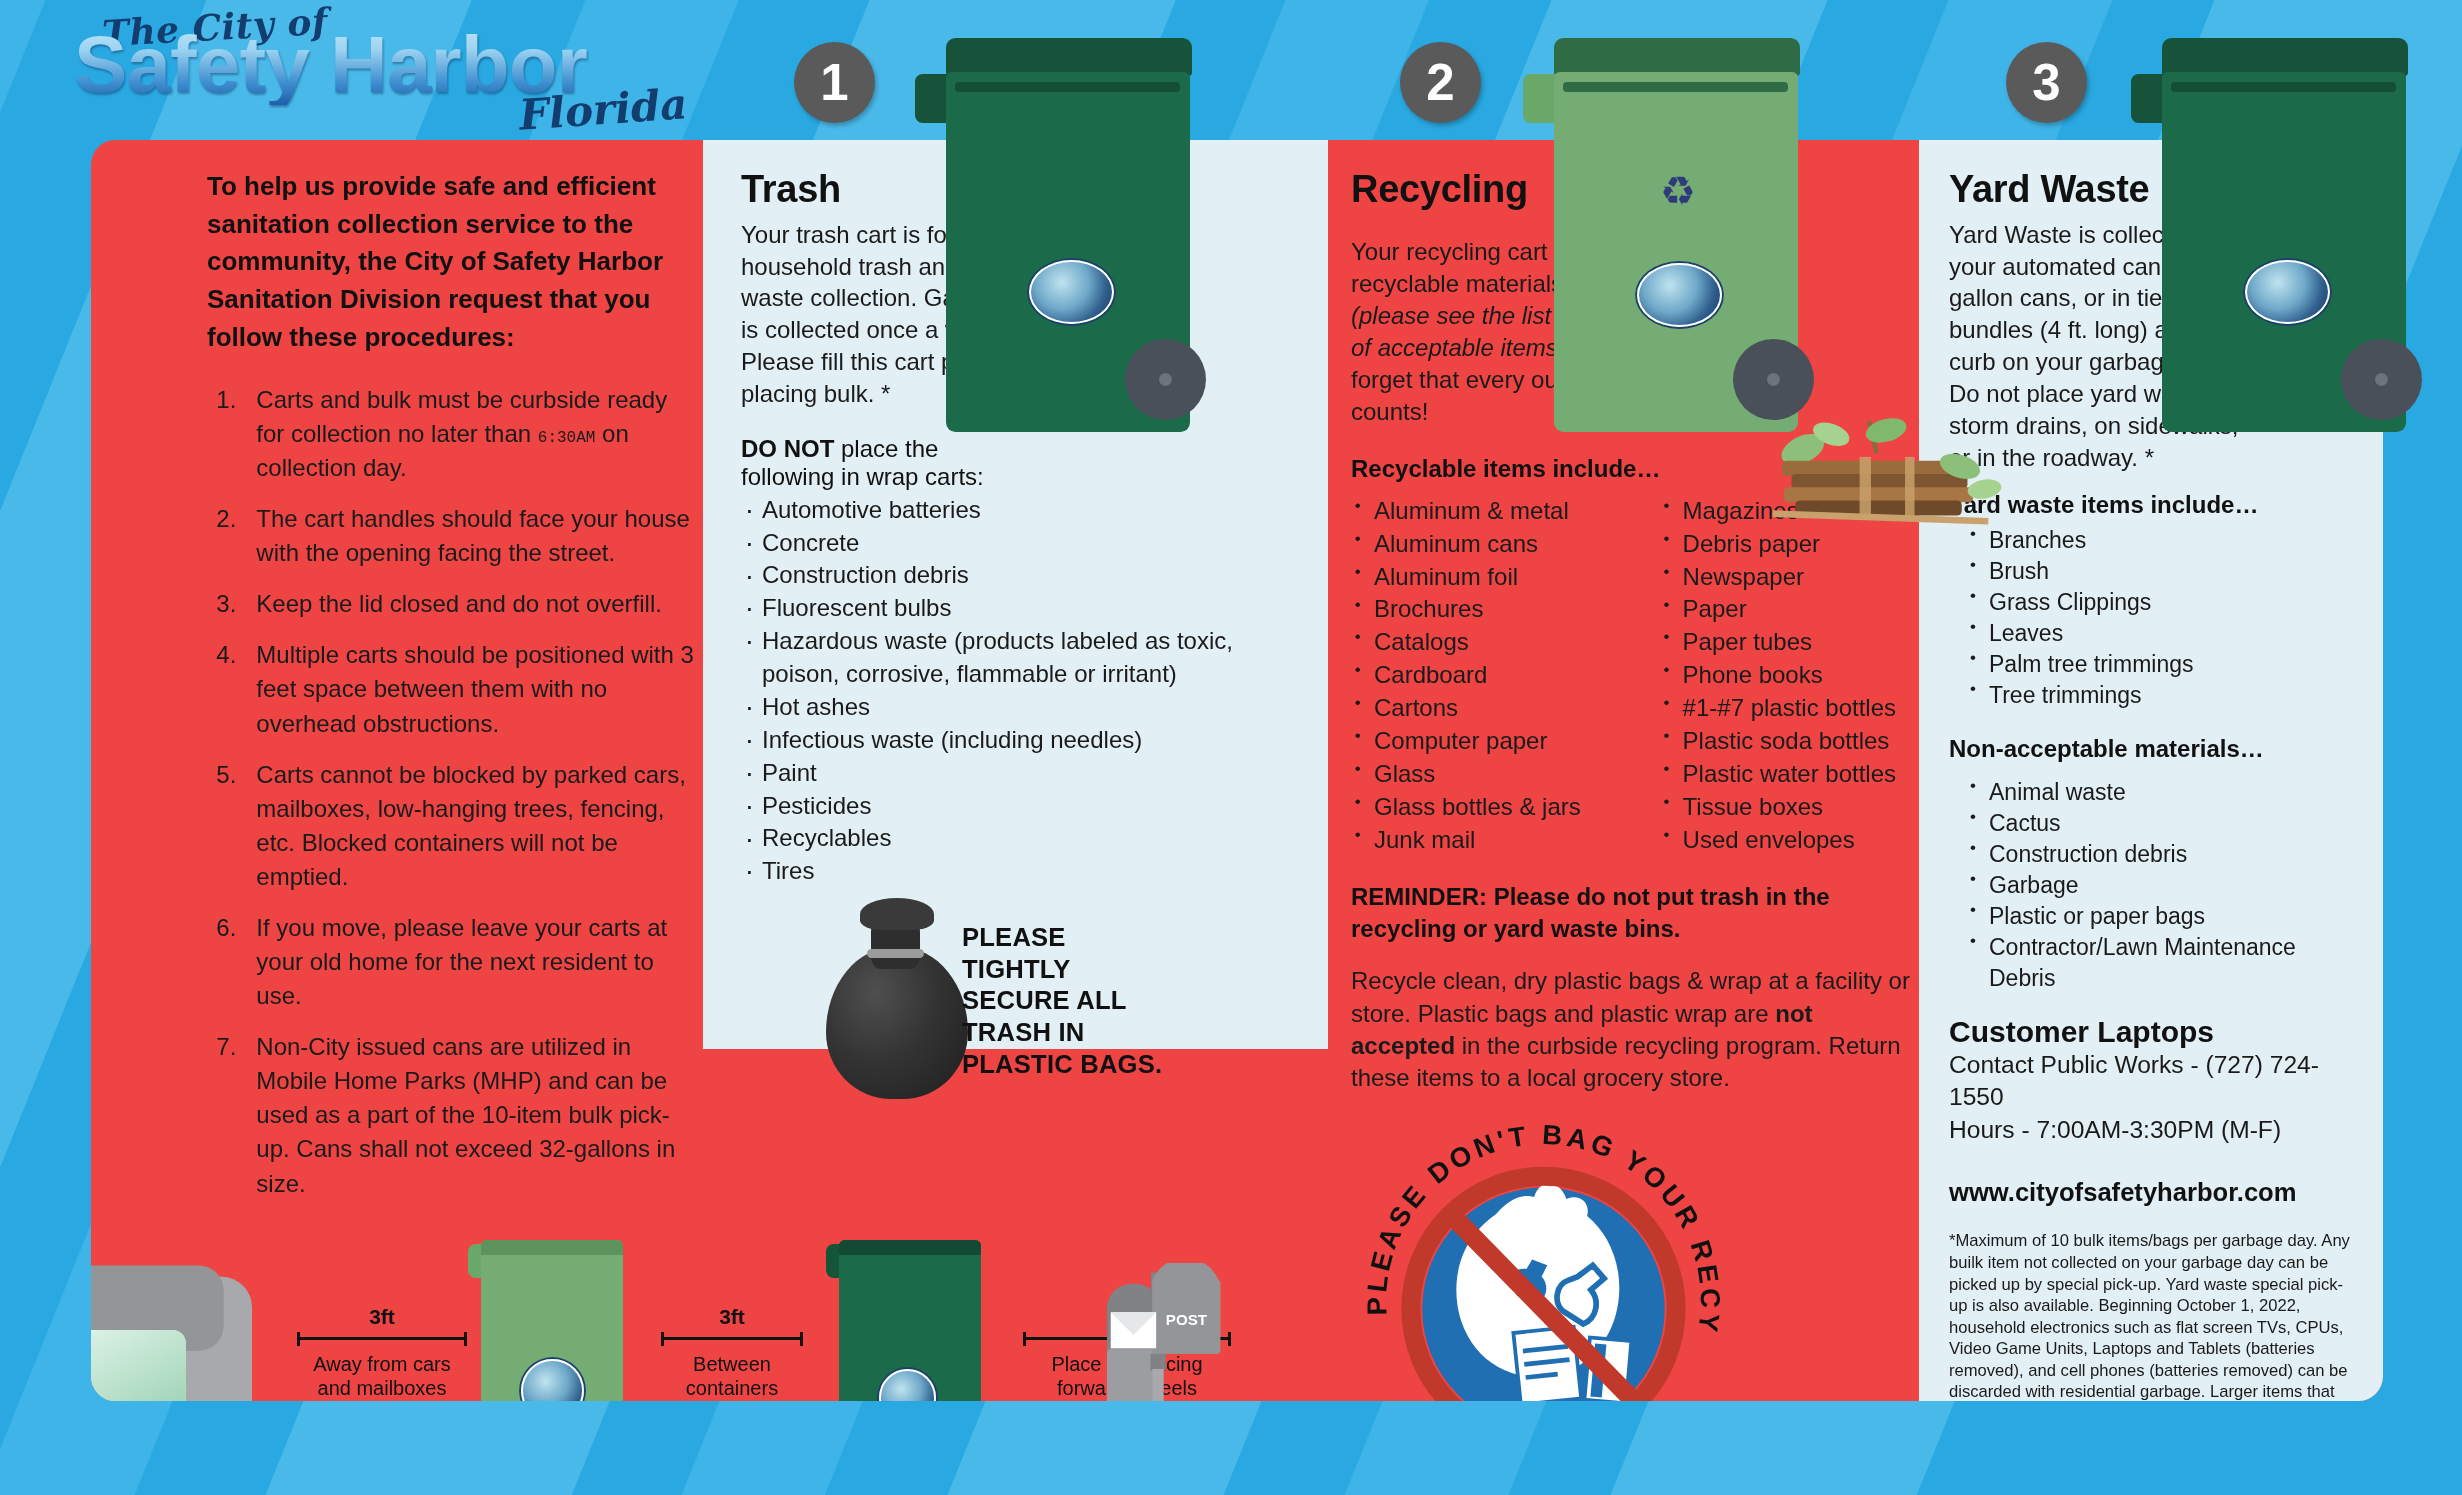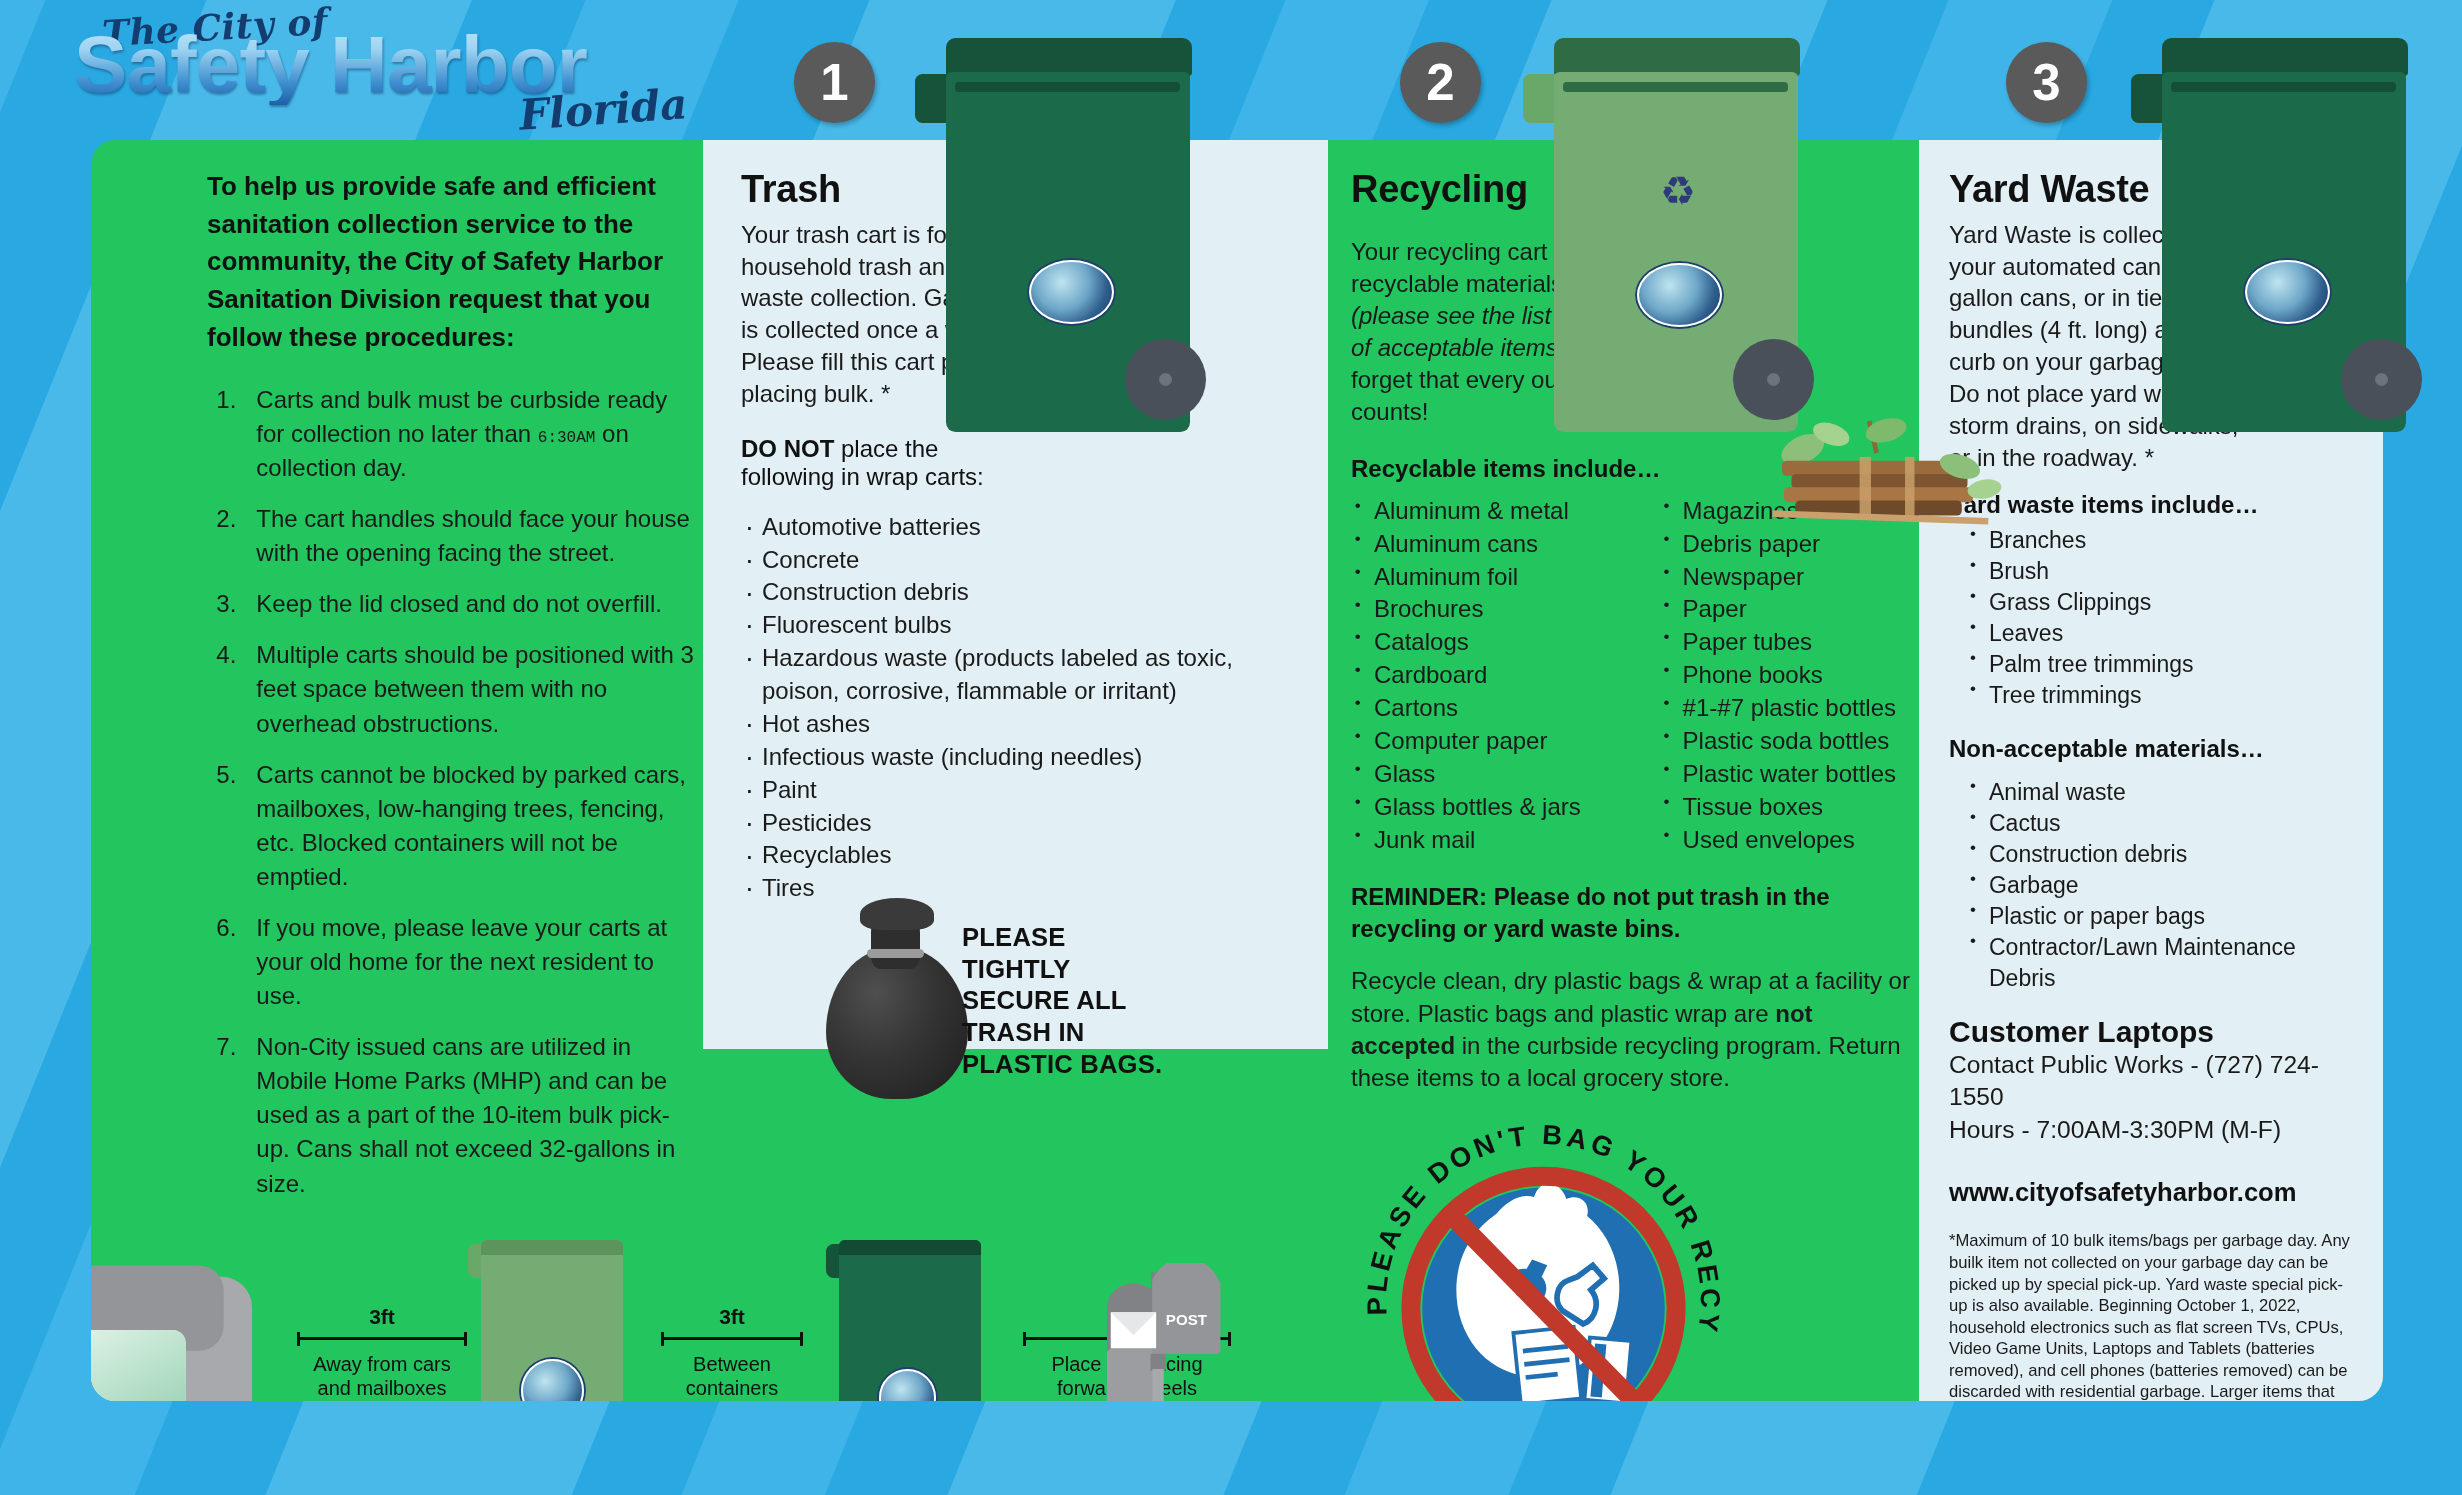--- a/index.html
+++ b/index.html
@@ -24,21 +24,21 @@
       -webkit-background-clip:text; background-clip:text; color:transparent;
       text-shadow:none; font-family:"Liberation Sans", sans-serif;
       filter:drop-shadow(1.9px 2.8px 0.9px rgba(10,50,95,.45));
   }
   #logo-florida { position:absolute; left:445px; top:83px; font-family:"DejaVu Serif", serif;
       font-style:italic; font-weight:bold; font-size:42px; color:#123d6e;
       transform:rotate(-4deg); }
 
   
   #card { position:absolute; left:91px; top:140px; width:2292px; height:1261px;
-      background:#22c55e; border-radius:24.6px; z-index:4; overflow:hidden; }
+      background:#ef4444; border-radius:24.6px; z-index:4; overflow:hidden; }
 
   
   .tint { position:absolute; background:#e2eff4; }
   #tint-trash { left:612px; top:0; width:625px; height:909px; }
   #tint-yard  { left:1828px; top:0; width:464px; height:1261px; }
 
   
   .col { position:absolute; z-index:6; }
   #col-intro { left:116px; top:28px; width:492px; }
   #col-trash { left:650px; top:28px; width:587px; }
@@ -58,21 +58,21 @@
   ul.plain { list-style:none; margin-top:15px; }
   ul.plain li { font-size:24px; line-height:1.37; color:#1a1a1a; position:relative;
       padding-left:21px; }
   ul.plain li:before { content:"\00B7"; position:absolute; left:3.8px; top:-2.8px; font-size:28px; }
   ul.plain li.cont:before { content:""; }
   ul.plain li.cont { padding-left:21px; }
 
   
   #trash-body { width:284px; }
   #trash-donot { width:275px; }
-  #trash-list { width:568px; margin-top:20px; }
+  #trash-list { width:568px; margin-top:3px; }
 
   
   #recy-cols { display:flex; gap:24.6px; margin-top:11.4px; }
   #recy-cols ul { list-style:none; }
   #recy-cols li { font-size:24px; line-height:1.37; color:#1a1a1a; position:relative; padding-left:23px; }
   #recy-cols li:before { content:"\2022"; position:absolute; left:3.8px; top:-0.9px; font-size:17px; }
   #recy-colA { width:284px; }
   #recy-colB { width:256px; }
 
   #recy-reminder { font-size:24px; font-weight:bold; line-height:1.32; margin-top:24.6px; color:#111; }

